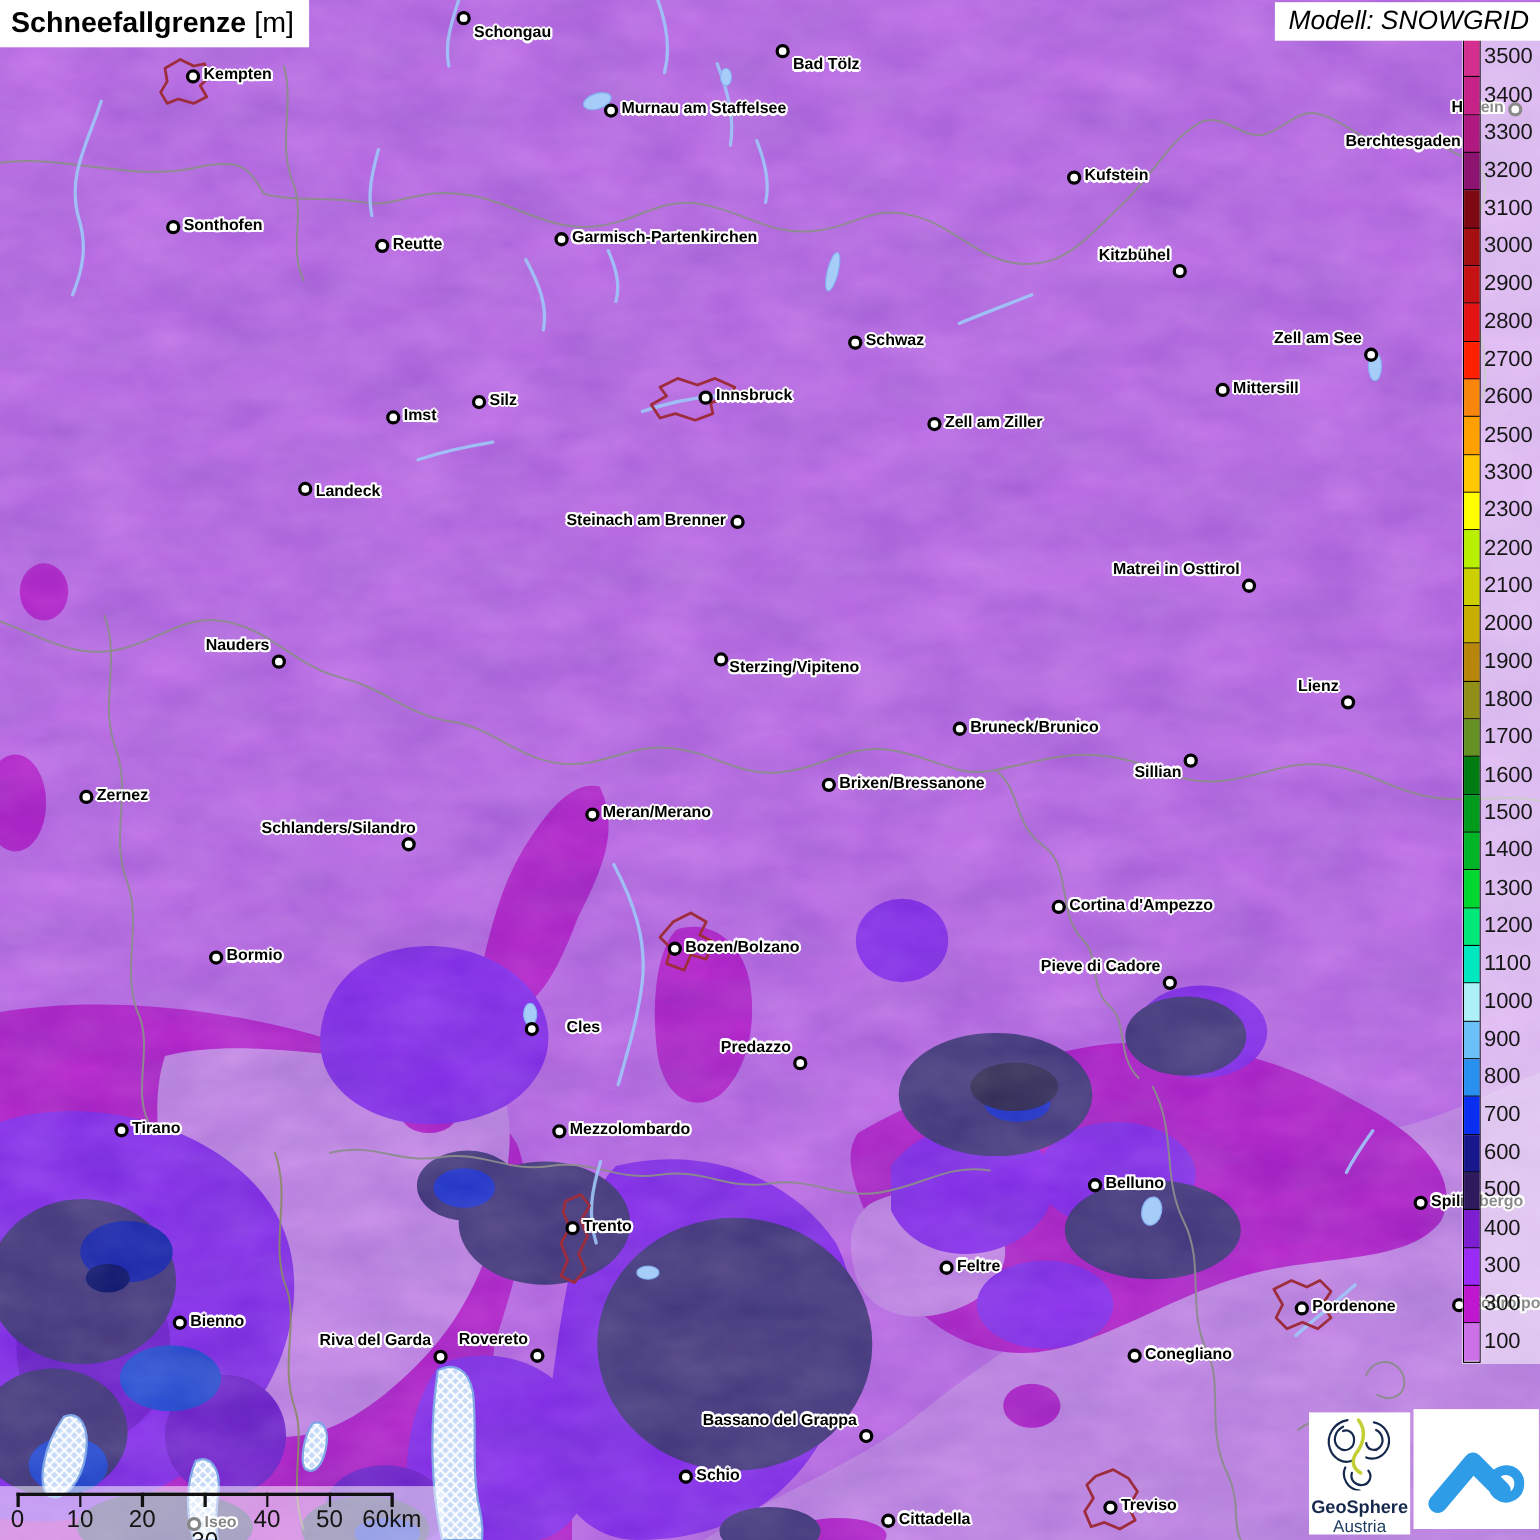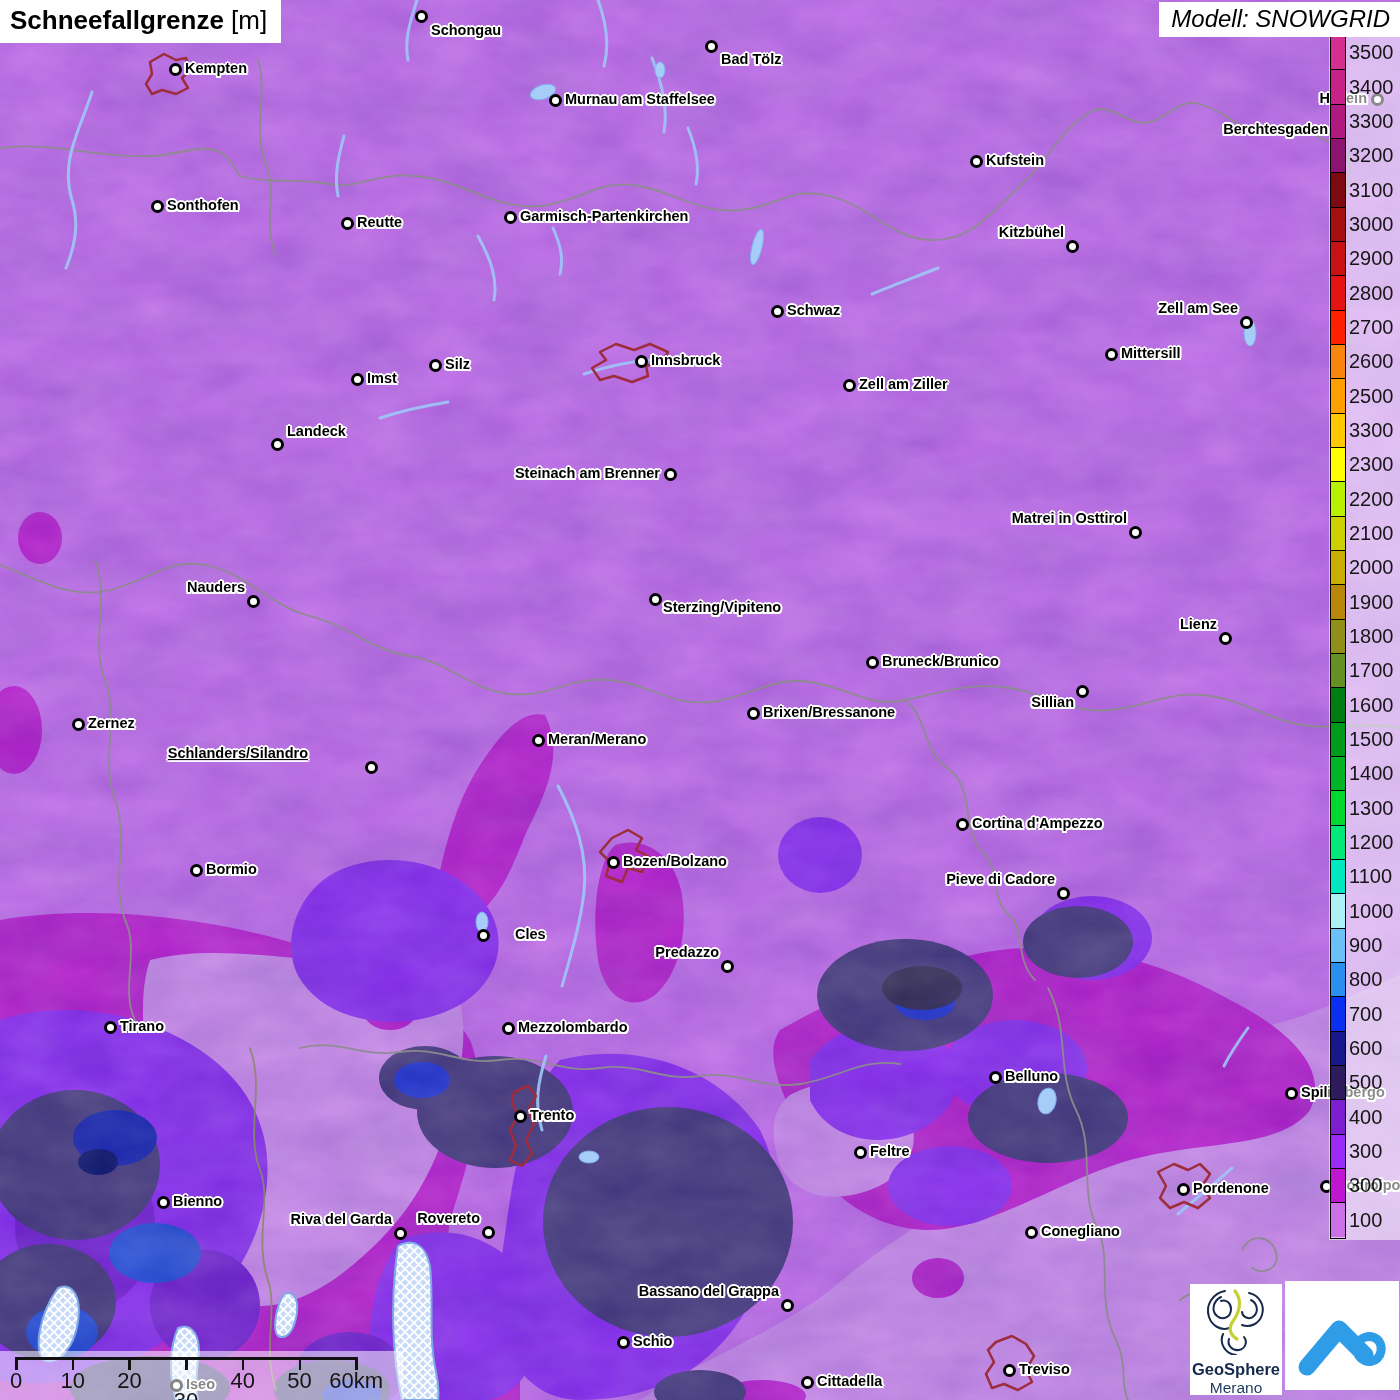--- a/index.html
+++ b/index.html
@@ -329,21 +329,21 @@
       <div class="city-label" style="left: 1121px; top: 344px;">Mittersill</div>
       <div class="dot" style="left: 428.5px; top: 358.5px;"></div>
       <div class="city-label" style="left: 445px; top: 355px;">Silz</div>
       <div class="dot" style="left: 634.5px; top: 354.5px;"></div>
       <div class="city-label" style="left: 651px; top: 351px;">Innsbruck</div>
       <div class="dot" style="left: 350.5px; top: 372.5px;"></div>
       <div class="city-label" style="left: 367px; top: 369px;">Imst</div>
       <div class="dot" style="left: 842.5px; top: 378.5px;"></div>
       <div class="city-label" style="left: 859px; top: 375px;">Zell am Ziller</div>
       <div class="dot" style="left: 270.5px; top: 437.5px;"></div>
-      <div class="city-label" style="left: 287px; top: 422px;">Landeck</div>
+      <div class="city-label" style="left: 287px; top: 438px;">Landeck</div>
       <div class="dot" style="left: 663.5px; top: 467.5px;"></div>
       <div class="city-label" style="right: 740px; top: 464px;">Steinach am Brenner</div>
       <div class="dot" style="left: 1128.5px; top: 525.5px;"></div>
       <div class="city-label" style="right: 273px; top: 509px;">Matrei in Osttirol</div>
       <div class="dot" style="left: 246.5px; top: 594.5px;"></div>
       <div class="city-label" style="right: 1155px; top: 578px;">Nauders</div>
       <div class="dot" style="left: 648.5px; top: 592.5px;"></div>
       <div class="city-label" style="left: 663px; top: 598px;">Sterzing/Vipiteno</div>
       <div class="dot" style="left: 1218.5px; top: 631.5px;"></div>
       <div class="city-label" style="right: 183px; top: 615px;">Lienz</div>
@@ -351,21 +351,21 @@
       <div class="city-label" style="left: 882px; top: 652px;">Bruneck/Brunico</div>
       <div class="dot" style="left: 1075.5px; top: 684.5px;"></div>
       <div class="city-label" style="right: 326px; top: 693px;">Sillian</div>
       <div class="dot" style="left: 71.5px; top: 717.5px;"></div>
       <div class="city-label" style="left: 88px; top: 714px;">Zernez</div>
       <div class="dot" style="left: 746.5px; top: 706.5px;"></div>
       <div class="city-label" style="left: 763px; top: 703px;">Brixen/Bressanone</div>
       <div class="dot" style="left: 531.5px; top: 733.5px;"></div>
       <div class="city-label" style="left: 548px; top: 730px;">Meran/Merano</div>
       <div class="dot" style="left: 364.5px; top: 760.5px;"></div>
-      <div class="city-label" style="right: 1092px; top: 744px; text-decoration: underline;">Schlanders/Silandro</div>
+      <div class="city-label" style="right: 1022px; top: 744px;">Schlanders/Silandro</div>
       <div class="dot" style="left: 955.5px; top: 817.5px;"></div>
       <div class="city-label" style="left: 972px; top: 814px;">Cortina d'Ampezzo</div>
       <div class="dot" style="left: 189.5px; top: 863.5px;"></div>
       <div class="city-label" style="left: 206px; top: 860px;">Bormio</div>
       <div class="dot" style="left: 606.5px; top: 855.5px;"></div>
       <div class="city-label" style="left: 623px; top: 852px;">Bozen/Bolzano</div>
       <div class="dot" style="left: 1056.5px; top: 886.5px;"></div>
       <div class="city-label" style="right: 345px; top: 870px;">Pieve di Cadore</div>
       <div class="dot" style="left: 476.5px; top: 928.5px;"></div>
       <div class="city-label" style="left: 493px; top: 925px; padding-left: 22px;">Cles</div>
@@ -417,21 +417,21 @@
           <path d="M20,10 C12,14 10,24 16,29 C22,34 30,30 30,22 C30,16 25,12 20,14"></path>
           <path d="M24,4 C12,6 4,18 8,30 C11,39 20,44 28,41"></path>
           <path d="M48,6 C58,8 64,18 61,28 C58,37 49,41 41,38"></path>
           <path d="M50,13 C56,16 58,24 53,29 C49,33 42,31 41,25"></path>
           <path d="M28,52 C26,58 31,64 38,63 C44,62 47,55 43,50"></path>
           <path d="M22,47 C18,56 24,67 35,68"></path>
         </g>
         <path d="M34,4 C42,14 38,26 32,34 C27,41 29,48 36,52" fill="none" stroke="#c3cf35" stroke-width="3.2" stroke-linecap="round"></path>
       </svg>
       <div class="geo-name">GeoSphere</div>
-      <div class="geo-sub">Merano</div>
+      <div class="geo-sub">Austria</div>
     </div>
 
     <div id="alps-logo">
       <svg width="114" height="109" viewBox="0 0 114 109">
         <path d="M22,86 L54,48 L80,74" fill="none" stroke="#2f9ce8" stroke-width="17" stroke-linecap="round" stroke-linejoin="round"></path>
         <path d="M72,62 C82,50 98,56 96,70 C94,82 80,84 74,75" fill="none" stroke="#2f9ce8" stroke-width="9" stroke-linecap="round"></path>
       </svg>
     </div>
   </div>
 </div>

